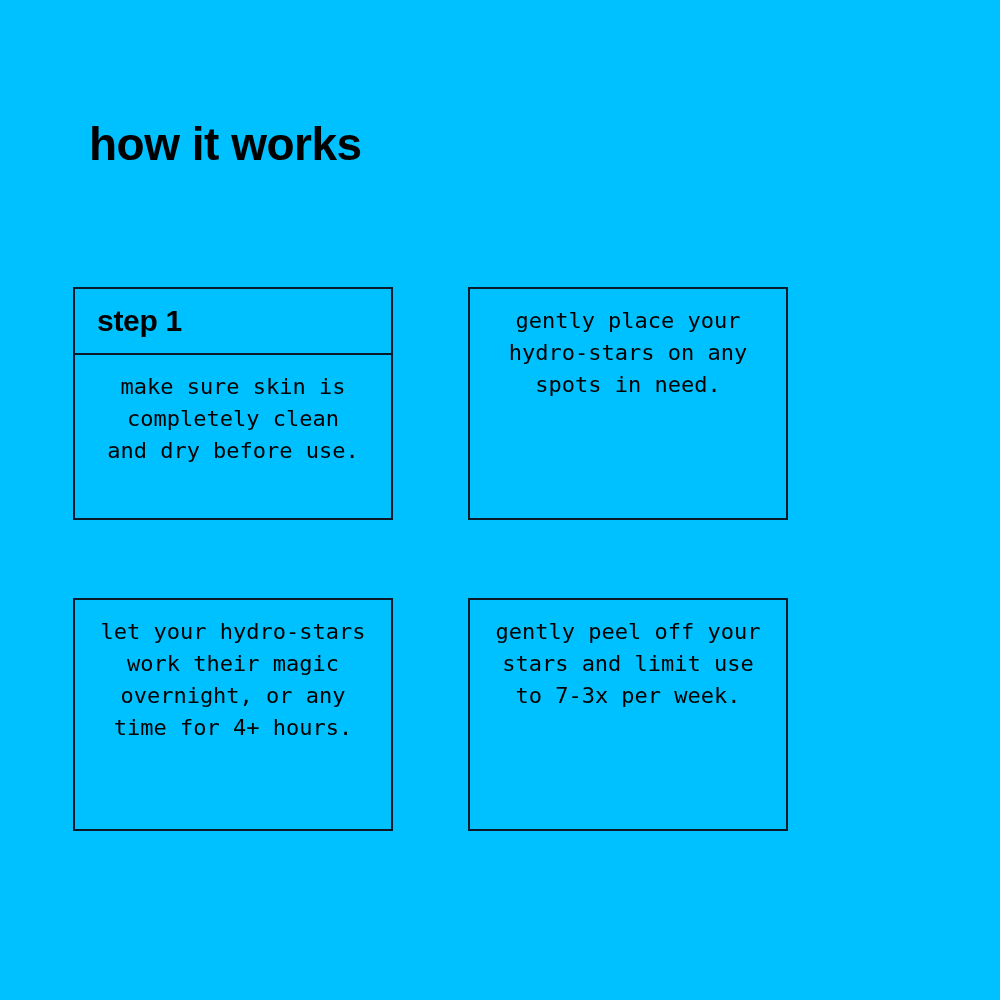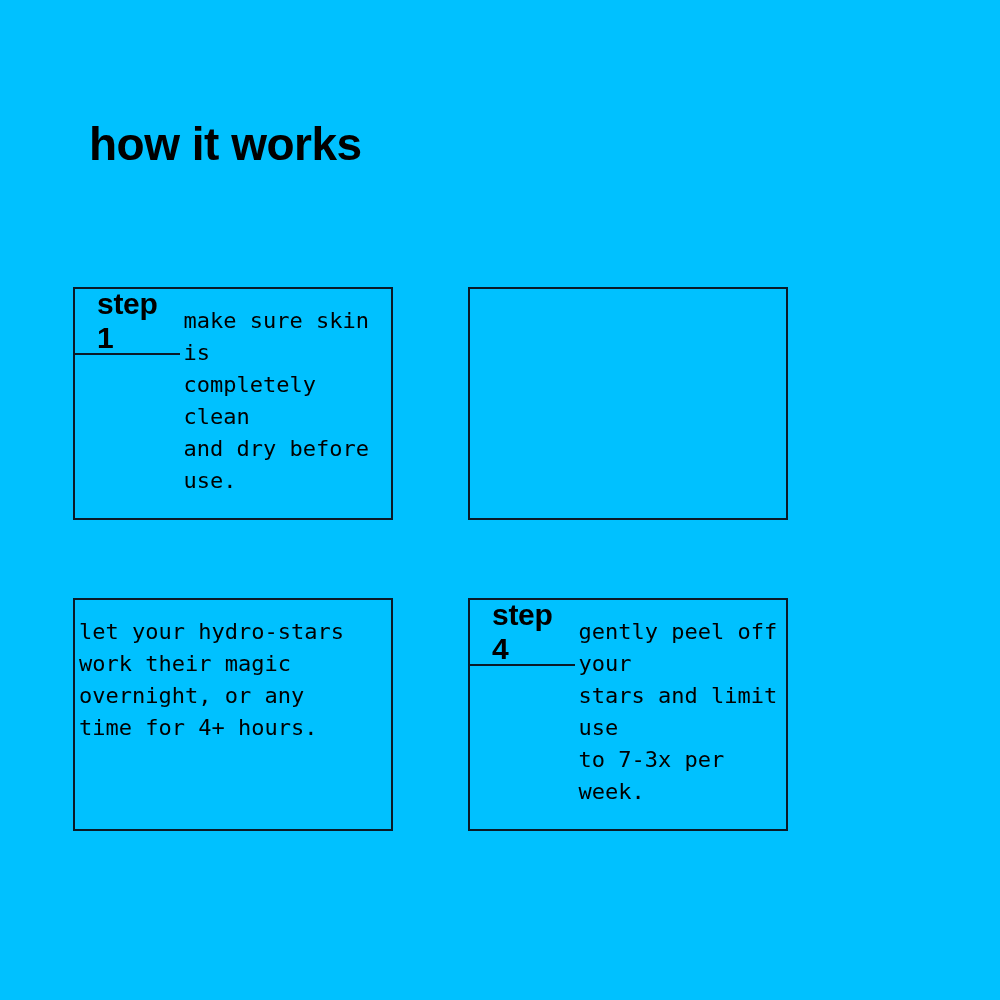--- a/index.html
+++ b/index.html
@@ -35,22 +35,23 @@
     top: 287px;
     display: grid;
     grid-template-columns: 320px 320px;
     grid-auto-rows: 233px;
     column-gap: 75px;
     row-gap: 78px;
   }
   .card {
     border: 2px solid var(--border);
     display: flex;
-    flex-direction: row;
+    flex-direction: column;
     background: transparent;
+    text-align: center;
   }
   .card-header {
     height: 66px;
     flex: 0 0 66px;
     border-bottom: 2px solid var(--border);
     display: flex;
     align-items: center;
     padding: 0 22px;
   }
   .card-header .step-label {
@@ -79,31 +80,31 @@
   <section class="card">
     <header class="card-header">
       <span class="step-label">step 1</span>
     </header>
     <p class="card-body">make sure skin is
 completely clean
 and dry before use.</p>
   </section>
 
   <section class="card">
+    <p class="card-body">gently place your
+hydro-stars on any
+spots in need.</p>
   </section>
 
   <section class="card">
     <p class="card-body">let your hydro-stars
 work their magic
 overnight, or any
 time for 4+ hours.</p>
   </section>
 
   <section class="card">
-    <header class="card-header">
-      <span class="step-label">step 4</span>
-    </header>
     <p class="card-body">gently peel off your
 stars and limit use
 to 7-3x per week.</p>
   </section>
 
 </div>
 
 </body></html>

